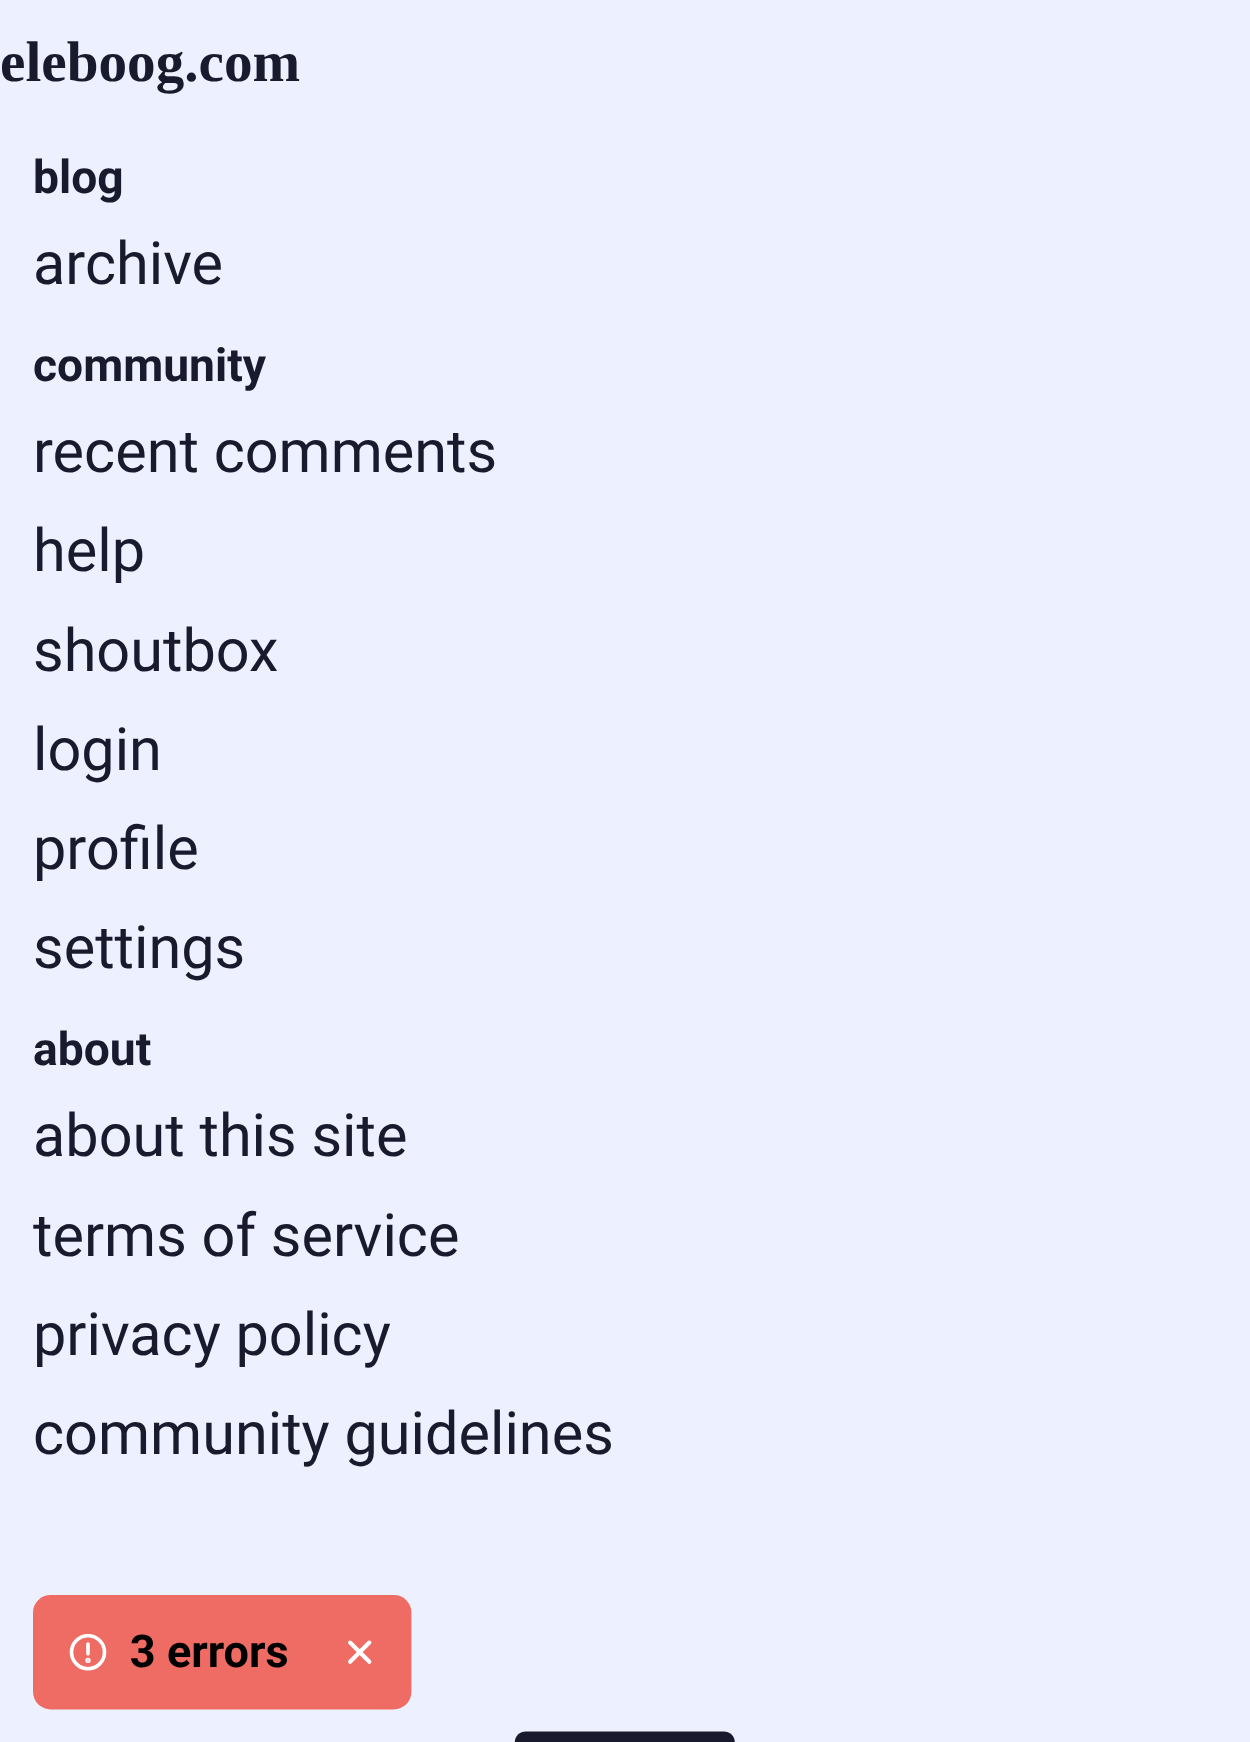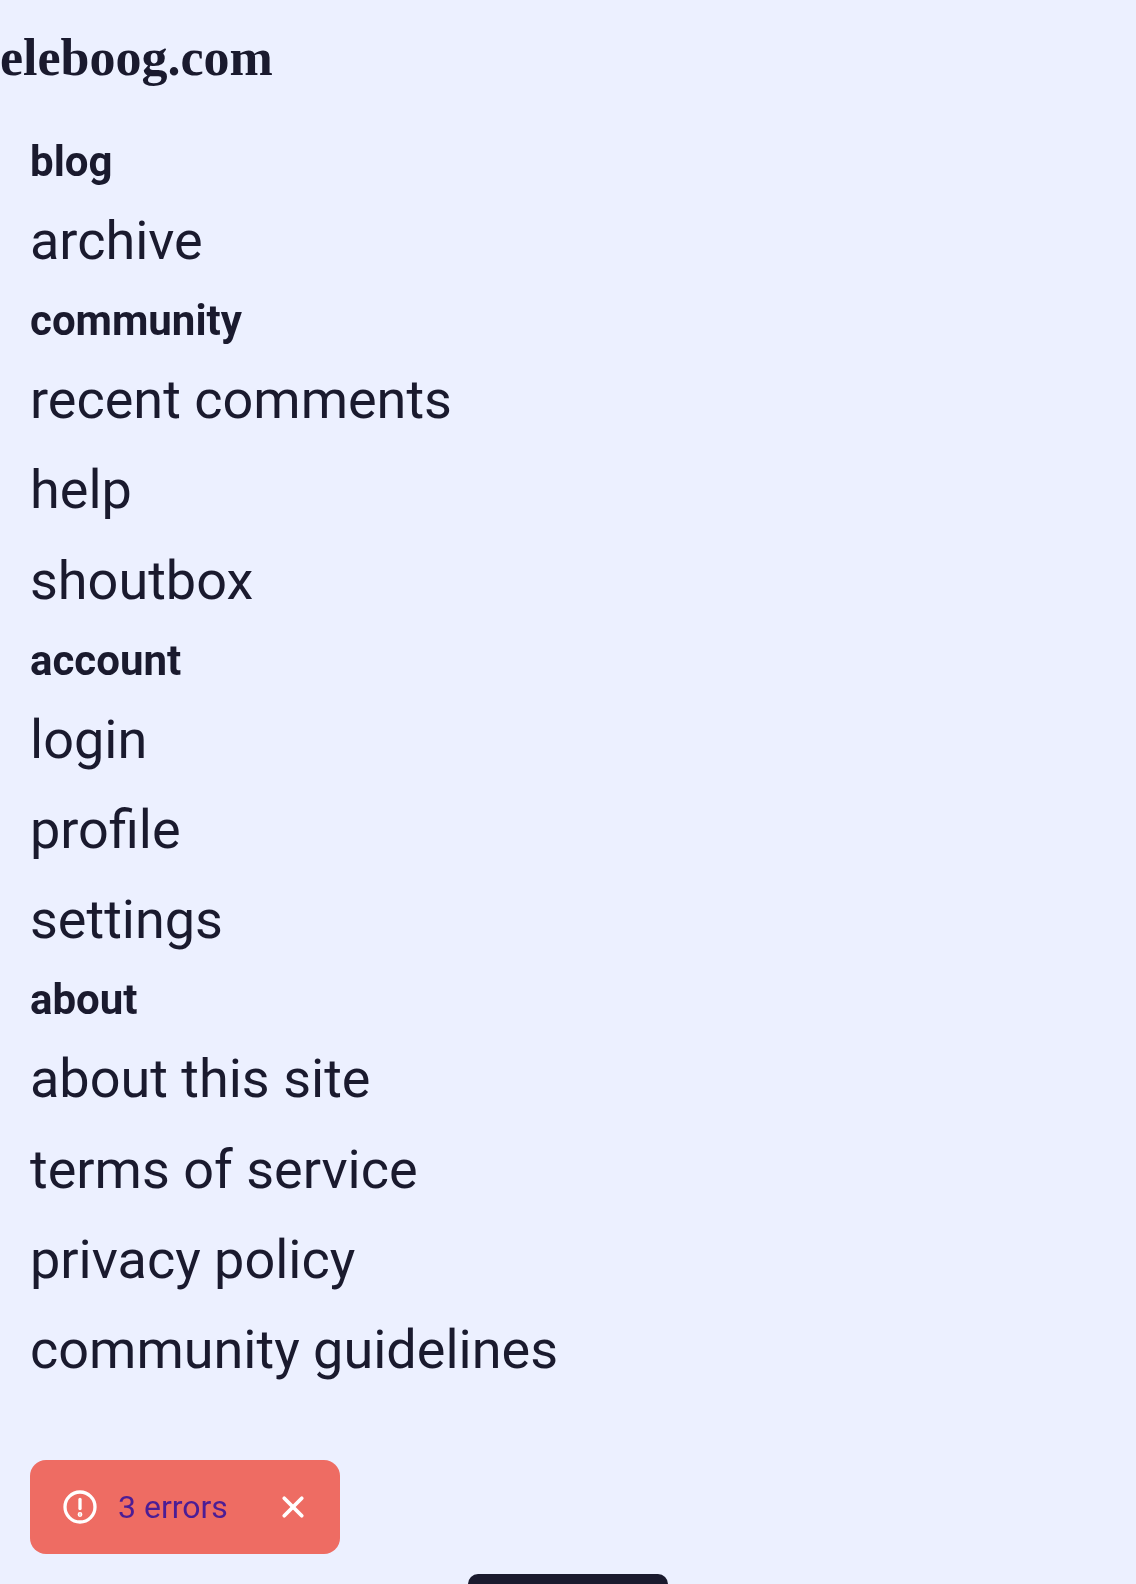--- a/index.html
+++ b/index.html
@@ -25,21 +25,21 @@
     }
     .nav-container {
       padding-left: 30px;
       padding-right: 47px;
     }
     .nav-section-heading {
       font-weight: 700;
       font-size: 42px;
       color: #1a1a2e;
       margin-bottom: 20px;
-      margin-top: 20px;
+      margin-top: 32px;
     }
     .nav-section-heading:first-child {
       margin-top: 0;
     }
     .nav-link {
       display: block;
       font-weight: 400;
       font-size: 54px;
       color: #1a1a2e;
       text-decoration: none;
@@ -61,23 +61,23 @@
     .error-icon {
       width: 36px;
       height: 36px;
       flex-shrink: 0;
     }
     .error-icon svg {
       width: 100%;
       height: 100%;
     }
     .error-text {
-      font-size: 32px;
-      font-weight: 400;
-      color: #4c1d95;
+      font-size: 41px;
+      font-weight: 700;
+      color: #000000;
     }
     .close-icon {
       width: 30px;
       height: 30px;
       margin-left: 30px;
       cursor: pointer;
       display: flex;
       align-items: center;
       justify-content: center;
       flex-shrink: 0;
@@ -104,21 +104,20 @@
 
 <div class="nav-container">
   <div class="nav-section-heading">blog</div>
   <a class="nav-link">archive</a>
 
   <div class="nav-section-heading">community</div>
   <a class="nav-link">recent comments</a>
   <a class="nav-link">help</a>
   <a class="nav-link">shoutbox</a>
 
-  <div class="nav-section-heading">account</div>
   <a class="nav-link">login</a>
   <a class="nav-link">profile</a>
   <a class="nav-link">settings</a>
 
   <div class="nav-section-heading">about</div>
   <a class="nav-link">about this site</a>
   <a class="nav-link">terms of service</a>
   <a class="nav-link">privacy policy</a>
   <a class="nav-link">community guidelines</a>
 </div>

